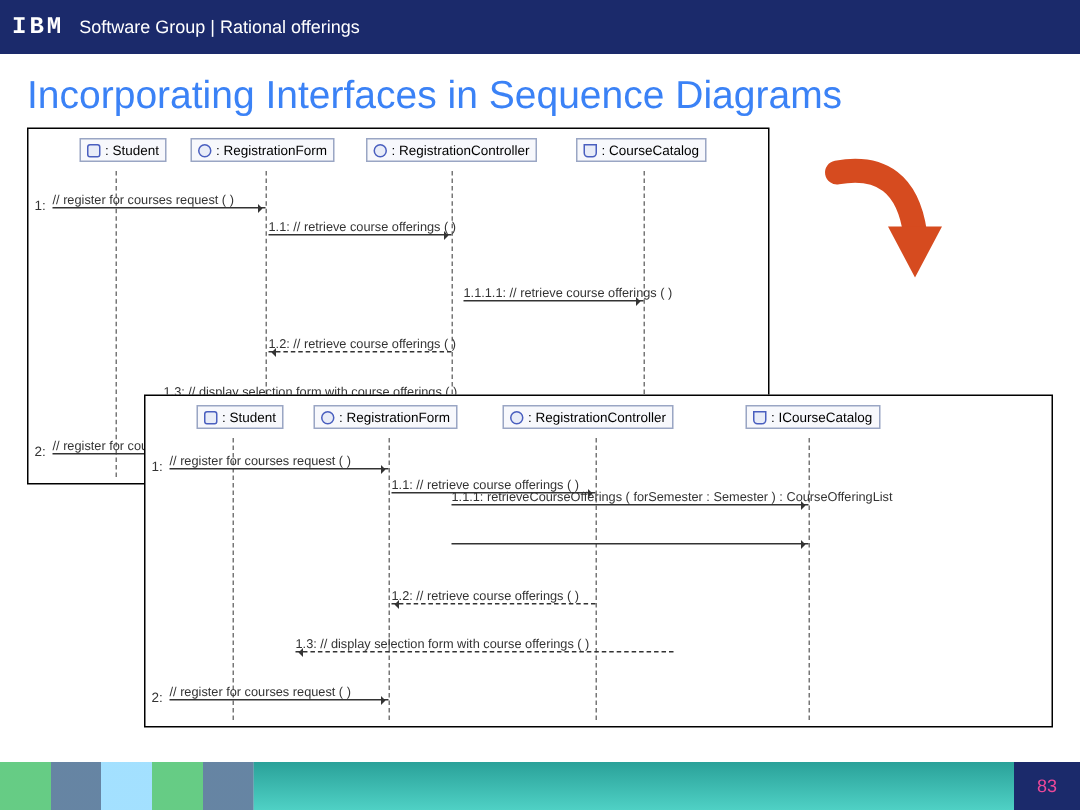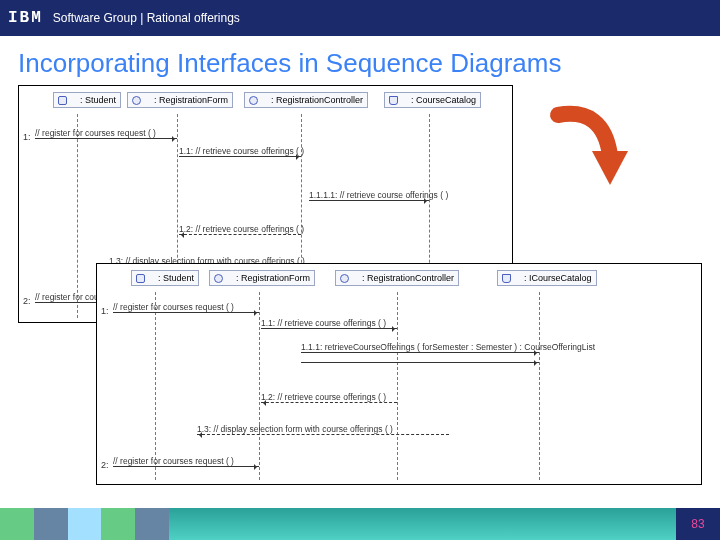--- a/index.html
+++ b/index.html
@@ -4,21 +4,21 @@
 <style>
   html,body{margin:0;padding:0;width:720px;height:540px;font-family:Arial,Helvetica,sans-serif;overflow:hidden;background:#fff}
   .topbar{background:#1b2a6b;height:36px;color:#fff;display:flex;align-items:center;padding:0 8px;box-sizing:border-box;gap:10px}
   .ibm-logo{letter-spacing:2px;font-weight:700;font-size:16px;font-family:"Courier New",monospace}
   .topbar-title{font-size:12px}
   .slide-title{color:#3b82f6;font-size:26px;font-weight:400;padding:12px 18px 6px 18px}
   .canvas{position:relative;width:684px;height:400px;margin-left:18px}
   .diagram{position:absolute;border:1px solid #000;background:#fff;box-sizing:border-box;overflow:hidden}
   .d1{left:0;top:0;width:495px;height:238px}
   .d2{left:78px;top:178px;width:606px;height:222px}
-  .participant{position:absolute;top:6px;border:1px solid #9aa6c4;background:#f7f8fc;font-size:9px;padding:2px 4px;white-space:nowrap;display:flex;align-items:center;gap:13px}
+  .participant{position:absolute;top:6px;border:1px solid #9aa6c4;background:#f7f8fc;font-size:9px;padding:2px 4px;white-space:nowrap;display:flex;align-items:center;gap:3px}
   .ic{display:inline-block;width:7px;height:7px;border:1px solid #4a5fbf;border-radius:2px;background:#e8ecf8}
   .ic.round{border-radius:50%}
   .ic.db{border-radius:0 0 3px 3px;border-top:1px solid #4a5fbf}
   .lifeline{position:absolute;top:28px;bottom:4px;border-left:1px dashed #777;width:0}
   .msg{position:absolute;font-size:8.5px;color:#333;white-space:nowrap}
   .msg .arrow{position:absolute;left:0;right:0;top:100%;height:0;border-top:1px solid #333}
   .msg .arrow::after{content:"";position:absolute;right:-1px;top:-3px;border:3px solid transparent;border-left-color:#333}
   .msg.ret .arrow{border-top-style:dashed}
   .msg.ret .arrow::after{left:-1px;right:auto;border-left-color:transparent;border-right-color:#333}
   .numlabel{position:absolute;font-size:9px;color:#333}
@@ -104,21 +104,21 @@
     <div class="lifeline" style="left:58px"></div>
     <div class="lifeline" style="left:162px"></div>
     <div class="lifeline" style="left:300px"></div>
     <div class="lifeline" style="left:442px"></div>
 
     <div class="numlabel" style="top:42px;left:4px">1:</div>
     <div class="numlabel" style="top:196px;left:4px">2:</div>
 
     <div class="msg" style="left:16px;top:38px;width:146px"><span>// register for courses request ( )</span><div class="arrow"></div></div>
     <div class="msg" style="left:164px;top:54px;width:136px"><span>1.1: // retrieve course offerings ( )</span><div class="arrow"></div></div>
-    <div class="msg" style="left:204px;top:78px;width:396px"><span>1.1.1: retrieveCourseOfferings ( forSemester : Semester ) : CourseOfferingList</span><div class="arrow" style="width:238px"></div></div>
+    <div class="msg" style="left:204px;top:62px;width:396px"><span>1.1.1: retrieveCourseOfferings ( forSemester : Semester ) : CourseOfferingList</span><div class="arrow" style="width:238px"></div></div>
     <div class="msg" style="left:204px;top:98px;width:396px"><div class="arrow" style="width:238px"></div></div>
     <div class="msg ret" style="left:164px;top:128px;width:136px"><span>1.2: // retrieve course offerings ( )</span><div class="arrow"></div></div>
     <div class="msg ret" style="left:100px;top:160px;width:252px"><span>1.3: // display selection form with course offerings ( )</span><div class="arrow"></div></div>
     <div class="msg" style="left:16px;top:192px;width:146px"><span>// register for courses request ( )</span><div class="arrow"></div></div>
   </div>
 
 </div>
 
 <div class="footer">
   <div class="fblock fimg"></div>

